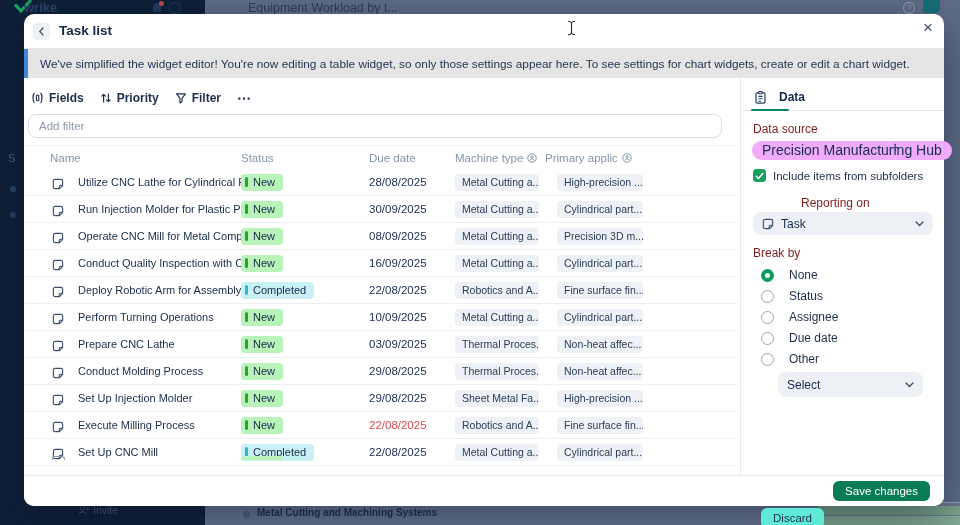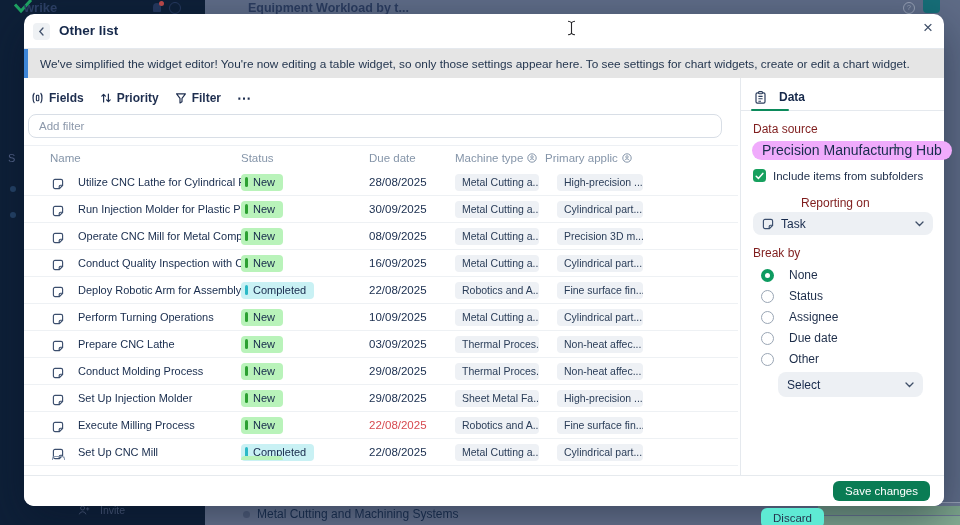--- a/index.html
+++ b/index.html
@@ -9,29 +9,29 @@
   
   .sidebar{position:absolute;left:0;top:0;width:205px;height:100%;background:#0e2038;}
   .logo-check{position:absolute;left:13px;top:0;}
   .logo-text{position:absolute;left:24px;top:0;font-size:13px;font-weight:700;color:#2e4166;}
   .bell{position:absolute;left:153px;top:3px;width:8px;height:9px;background:#26395f;border-radius:4px 4px 1px 1px;}
   .bell-dot{position:absolute;left:159px;top:1px;width:5px;height:5px;background:#c04a4a;border-radius:50%;}
   .top-circle{position:absolute;left:169px;top:2px;width:10px;height:10px;border:1.5px solid #26395f;border-radius:50%;}
   .faint-s{position:absolute;left:8px;top:152px;color:#55658a;font-size:11px;}
   .faint-dot1{position:absolute;left:10px;top:186px;width:6px;height:6px;border-radius:50%;background:#254468;}
   .faint-dot2{position:absolute;left:10px;top:212px;width:6px;height:6px;border-radius:50%;background:#254468;}
-  .invite{position:absolute;left:78px;top:504px;display:flex;align-items:center;gap:10px;
+  .invite{position:absolute;left:78px;top:504px;display:flex;align-items:center;gap:3px;
           color:#4f5e7e;font-size:10.5px;}
-  .bg-title{position:absolute;left:248px;top:1px;font-size:12.5px;font-weight:700;color:#2b3c5f;}
+  .bg-title{position:absolute;left:248px;top:1px;font-size:12.5px;font-weight:400;color:#2b3c5f;}
   .help-circle{position:absolute;left:903px;top:2px;width:10px;height:10px;border:1.3px solid #c6cdda;
                border-radius:50%;opacity:.55;font-size:7px;color:#c6cdda;text-align:center;line-height:10px;}
   .avatar{position:absolute;left:923px;top:0;width:17px;height:13px;border-radius:0 0 4px 4px;background:#166f78;}
   .bottom-band{position:absolute;left:205px;top:502px;width:755px;height:23px;background:#6d7993;border-top:1px solid #99a3b6;}
   .bb-dot{position:absolute;left:38px;top:8px;width:7px;height:7px;border-radius:50%;background:#55627e;}
-  .bb-text{position:absolute;left:52px;top:4px;font-size:12px;color:#1b3152;}
+  .bb-text{position:absolute;left:52px;top:4px;font-size:10px;color:#1b3152;font-weight:bold;}
   .bb-green1{position:absolute;left:613px;top:3px;width:142px;height:9px;background:#7da58b;}
   .bb-green2{position:absolute;left:613px;top:13px;width:142px;height:10px;background:#86ae94;}
 
   
   .modal{position:absolute;left:24px;top:14px;width:920px;height:492px;background:#fff;
          border-radius:10px;box-shadow:0 14px 44px rgba(8,18,40,.48);}
   .m-header{position:absolute;top:0;left:0;right:0;height:34px;border-bottom:1px solid #e5e9ee;
             border-radius:10px 10px 0 0;}
   .back-btn{position:absolute;left:9px;top:9px;width:17px;height:17px;background:#eef1f4;border-radius:4px;
             display:flex;align-items:center;justify-content:center;cursor:pointer;}
@@ -155,21 +155,21 @@
   </div>
 
   <div class="modal">
 
     <div class="m-header">
       <span class="back-btn">
         <svg width="7" height="9" viewBox="0 0 7 9">
             <path d="M5 1 1.8 4.5 5 8" fill="none" stroke="#44546e" stroke-width="1.3" stroke-linecap="round"></path>
           </svg>
       </span>
-      <span class="m-title">Other list</span>
+      <span class="m-title">Task list</span>
       <span class="cursor-ibeam">
         <svg width="9" height="16" viewBox="0 0 9 16">
             <path d="M1 1.2C2.6 1.2 3.6 1.8 4.5 2.6 5.4 1.8 6.4 1.2 8 1.2M4.5 2.6V13.4M1 14.8C2.6 14.8 3.6 14.2 4.5 13.4 5.4 14.2 6.4 14.8 8 14.8" stroke="#26262a" stroke-width="1.1" fill="none"></path>
           </svg>
       </span>
       <span class="close-x">×</span>
     </div>
 
     <div class="banner">
       <span>We've simplified the widget editor! You're now editing a table widget, so only those settings appear here. To see settings for chart widgets, create or edit a chart widget.</span>

